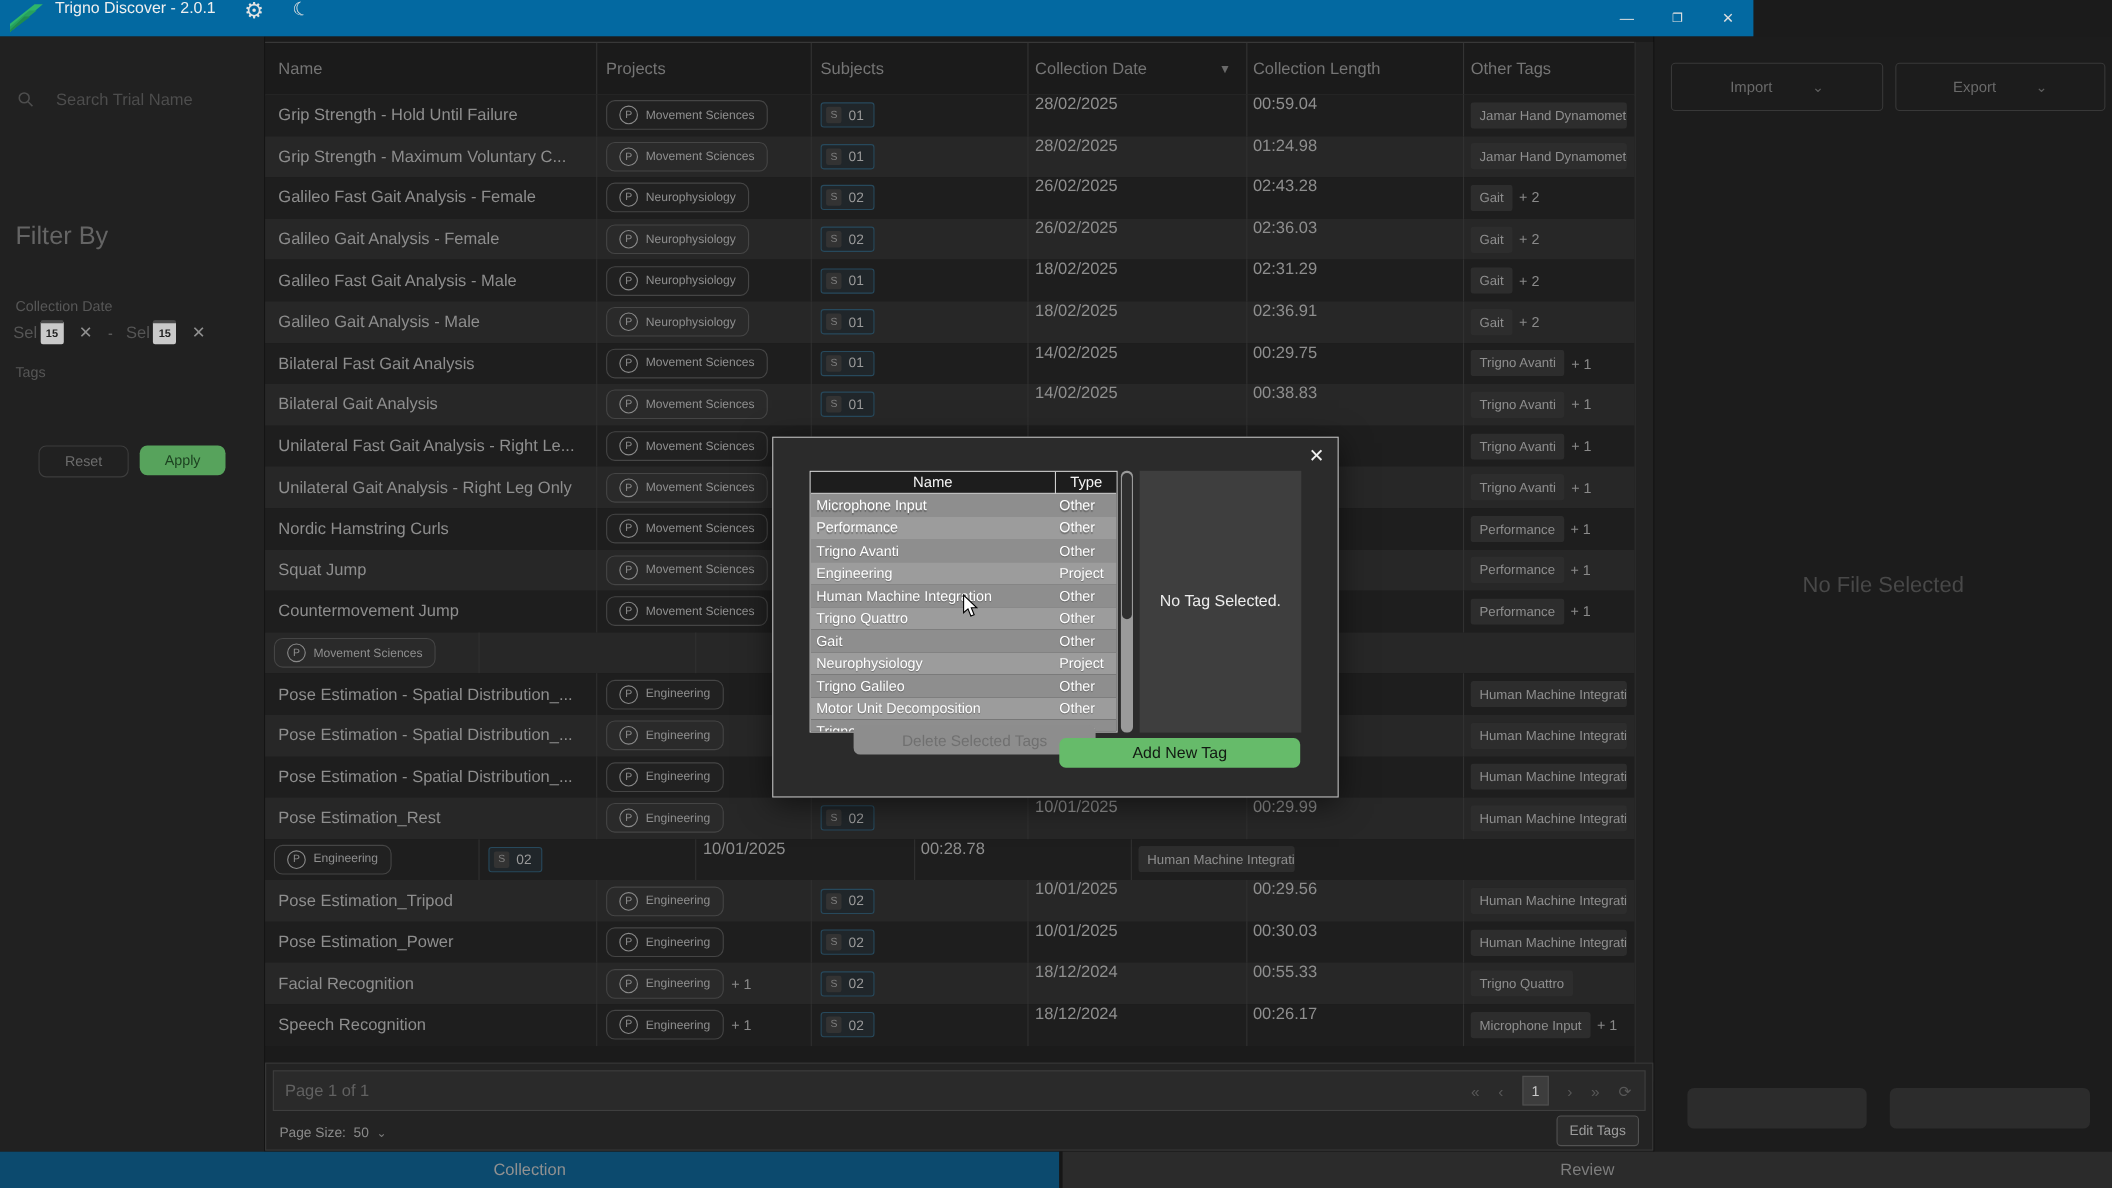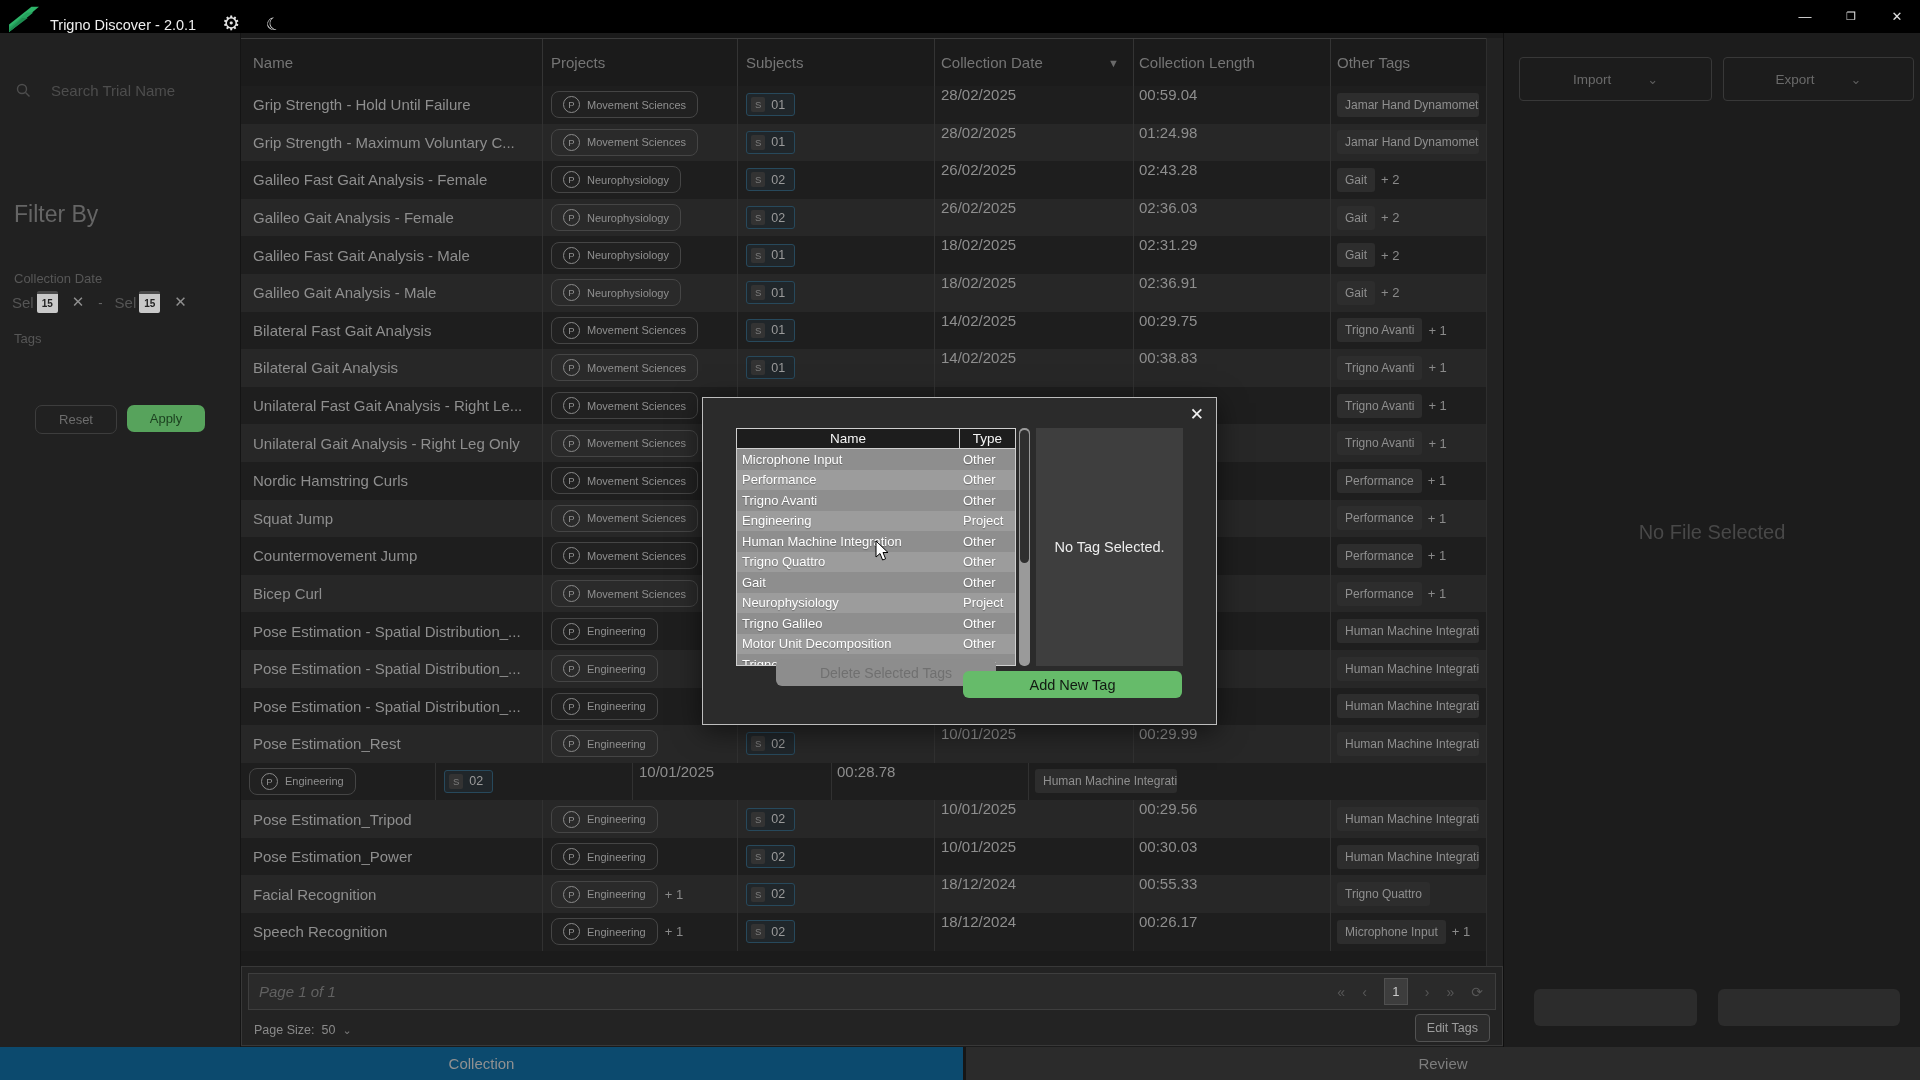--- a/index.html
+++ b/index.html
@@ -1,21 +1,21 @@
 <!DOCTYPE html>
 <html><head>
 <meta charset="utf-8">
 <style>
   html,body{margin:0;padding:0;background:#000;}
   .app{position:relative;width:1920px;height:1080px;background:#1b1b1b;overflow:hidden;
        font-family:"Liberation Sans",sans-serif;-webkit-font-smoothing:antialiased;}
 
   
-  .titlebar{position:absolute;left:0;top:0;width:1920px;height:33px;background:#000000;
-            display:flex;align-items:flex-end;z-index:30;}
+  .titlebar{position:absolute;left:0;top:0;width:1594px;height:33px;background:#0369a1;
+            display:flex;align-items:flex-start;z-index:30;}
   .logo{margin:2px 8px 0 8px;}
   .app-title{color:#efefef;font-size:14.5px;margin-left:2px;}
   .tb-icon{color:#e3e3e3;font-size:20px;margin-left:26px;cursor:default;line-height:1;}
   .tb-icon.moon{font-size:17px;transform:rotate(-12deg);}
   .win-controls{margin-left:auto;display:flex;height:33px;}
   .win-btn{width:46px;height:33px;display:flex;align-items:center;justify-content:center;
            color:#e0e0e0;font-size:13px;}
   .win-btn.max{font-size:11px;}
 
   
@@ -73,21 +73,21 @@
   .chip-tag{background:#2d2d2d;border-radius:3px;padding:5px 8px;color:#8f8f8f;font-size:12px;
             white-space:nowrap;overflow:hidden;max-width:126px;flex:none;}
   .extra{color:#8a8a8a;font-size:13px;white-space:nowrap;}
   .vscroll{position:absolute;right:0;top:5px;width:16px;height:945px;background:#222;border-left:1px solid #2e2e2e;}
 
   
   .pager{position:absolute;left:241px;top:966px;width:1262px;height:80px;background:#232323;
          border:1px solid #383838;box-sizing:border-box;}
   .page-strip{position:absolute;left:6px;top:6px;width:1248px;height:37px;background:#2a2a2a;
               border:1px solid #3e3e3e;box-sizing:border-box;display:flex;align-items:center;}
-  .page-text{color:#616161;font-size:15px;margin-left:10px;font-style:italic;}
+  .page-text{color:#616161;font-size:15px;margin-left:10px;}
   .pagination{margin-left:auto;margin-right:12px;display:flex;align-items:center;gap:17px;color:#575757;font-size:14px;}
   .page-box{width:22px;height:25px;background:#3d3d3d;border:1px solid #505050;color:#c9c9c9;
             display:flex;align-items:center;justify-content:center;font-size:13px;}
   .pagesize-row{position:absolute;left:12px;top:56px;display:flex;align-items:center;gap:7px;
                 color:#8a8a8a;font-size:12.5px;}
   .btn-edittags{position:absolute;right:12px;top:47px;height:26px;padding:0 11px;background:#2c2c2c;
                 border:1px solid #525252;border-radius:4px;color:#9d9d9d;font-size:12.5px;
                 display:flex;align-items:center;}
 
   
@@ -482,21 +482,20 @@
           </div>
           <div class="c-date"></div>
           <div class="c-len"></div>
           <div class="c-tags">
             <span class="chip-tag">Performance</span>
             <span class="extra">+ 1</span>
           </div>
         </div>
 
         <div class="trow">
-          <div class="c-name">Bicep Curl</div>
           <div class="c-proj">
             <span class="chip-proj">
               <span class="p-badge">P</span>
               <span class="chip-proj-label">Movement Sciences</span>
             </span>
 
           </div>
           <div class="c-subj">
             
           </div>

